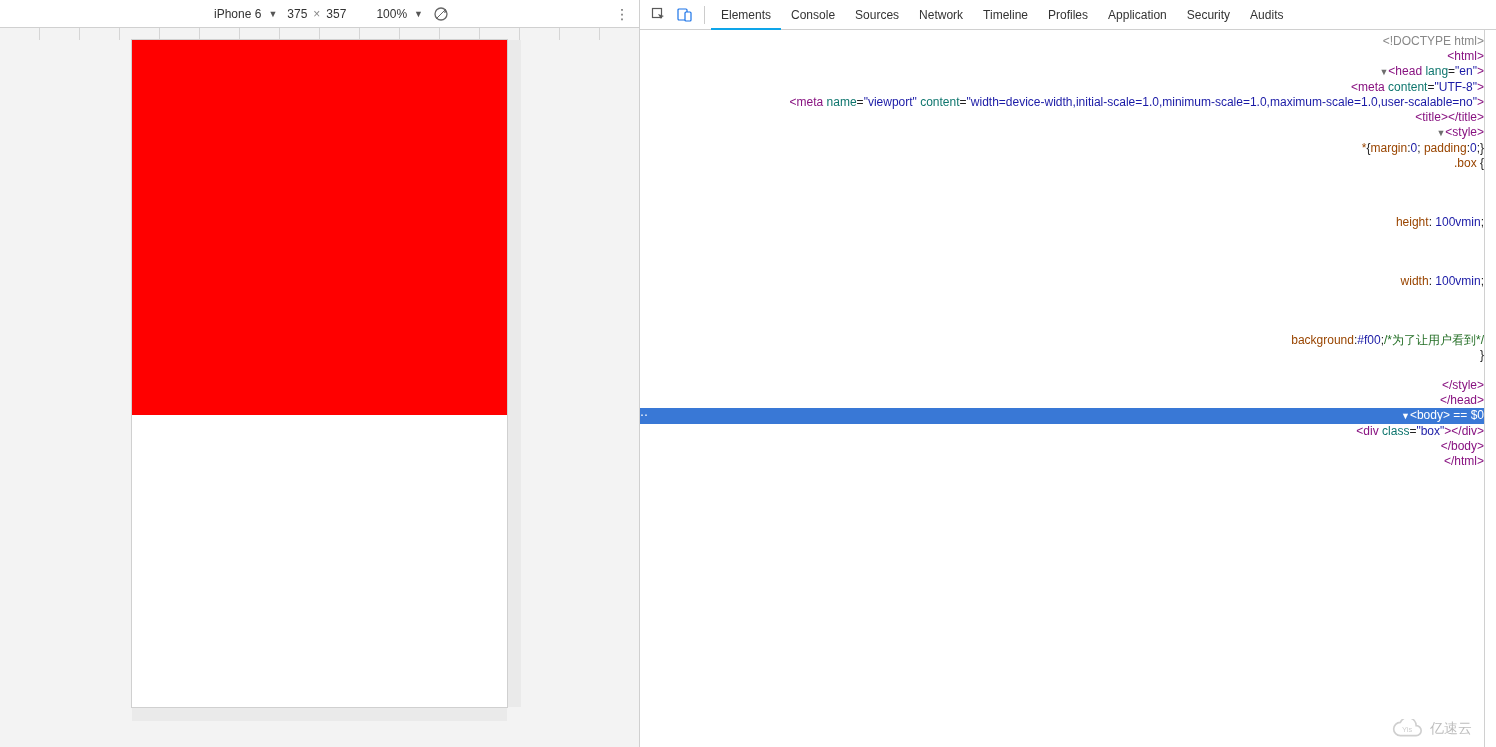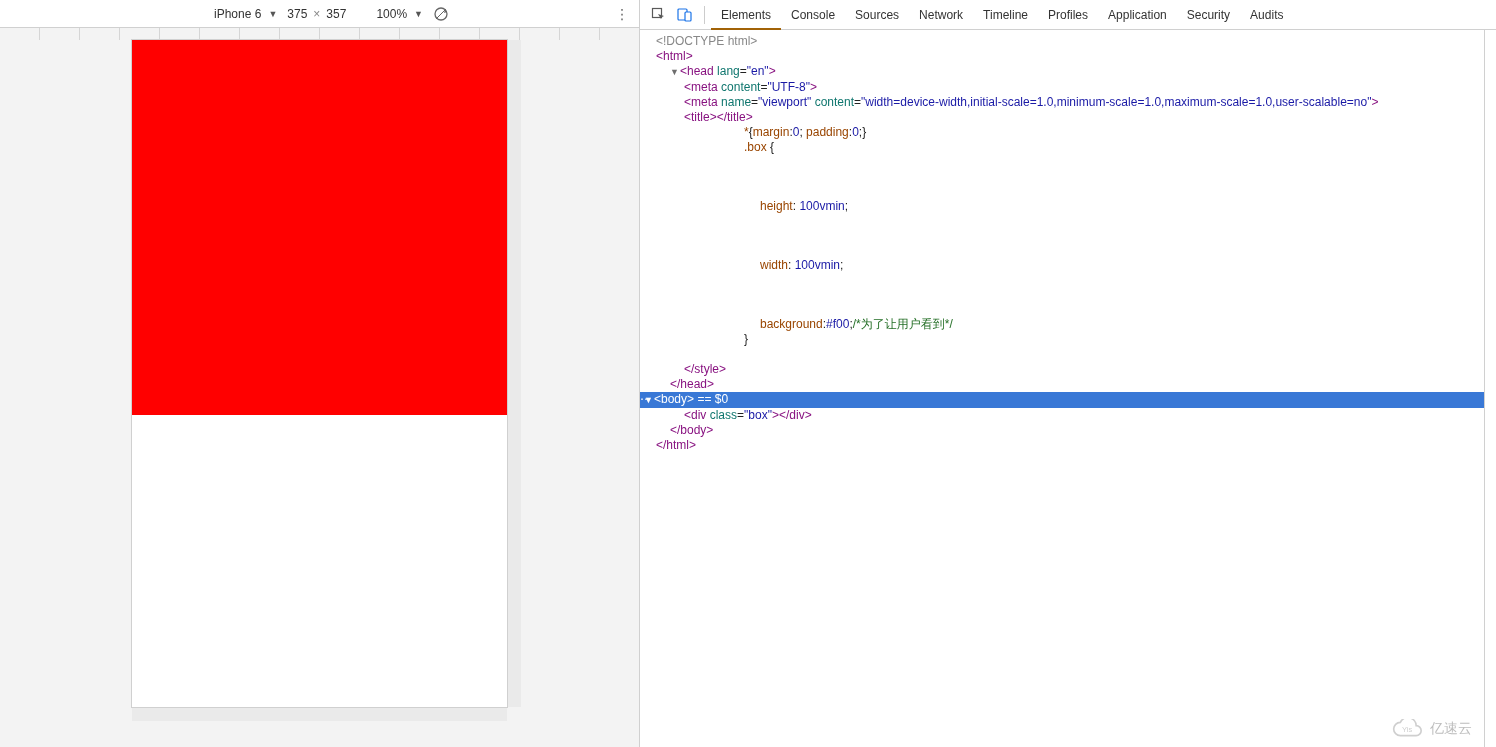--- a/index.html
+++ b/index.html
@@ -24,26 +24,26 @@
 
   
   .right { flex:1; height:100%; display:flex; flex-direction:column; background:#fff; }
   .dt-tabs { height:30px; display:flex; align-items:center; gap:0; padding:0 6px;
              border-bottom:1px solid #d0d0d0; font-size:12px; color:#333; }
   .dt-tabs .iconbtn{ width:26px; height:26px; display:flex; align-items:center; justify-content:center;
                      color:#5a5a5a; cursor:pointer;}
   .dt-tabs .iconbtn.active{ color:#1a73e8; }
   .dt-tabs .divider{width:1px; height:18px; background:#ccc; margin:0 6px;}
   .dt-tabs .tab{ padding:0 10px; height:30px; line-height:30px; cursor:pointer; color:#333;}
-  .dt-tabs .tab.active{ color:#333; border-bottom:2px solid #a16207; }
+  .dt-tabs .tab.active{ color:#333; border-bottom:2px solid #0ea5e9; }
 
   
   .dom { flex:1; overflow:auto; padding:4px 0 0 4px;
          font-family:Consolas,Menlo,monospace; font-size:12px; line-height:15px; color:#222;}
-  .line{ white-space:pre; padding-left:4px;}
+  .line{ white-space:pre; padding-left:4px;text-align:right;}
   .ind1{padding-left:12px;} .ind2{padding-left:26px;} .ind3{padding-left:40px;} .ind5{padding-left:100px;} .ind6{padding-left:116px;margin-top:44px;}
   .toggle{display:inline-block; width:10px; color:#6e6e6e; cursor:pointer; user-select:none;}
   .toggle::before{content:"▼"; font-size:9px;}
   .sel-line{ background:#3978d6; color:#fff; position:relative; margin-left:-4px; padding-left:4px;}
   .sel-line .toggle, .sel-line .tag, .sel-line .dim{ color:#fff; }
   .sel-dots{position:absolute; left:-4px; color:#fff; letter-spacing:-1px;}
   .tag{color:#881280;}
   .attr-n{color:#0f766e;}
   .attr-v{color:#1a1aa6;}
   .css-sel{color:#994500;}
@@ -131,20 +131,21 @@
     </div>
 
     <div style="display:flex; flex:1;">
       <div class="dom">
         <div class="line ind1"><span class="doctype">&lt;!DOCTYPE html&gt;</span></div>
         <div class="line ind1"><span class="tag">&lt;html&gt;</span></div>
         <div class="line ind2"><span class="toggle"></span><span class="tag">&lt;head</span> <span class="attr-n">lang</span>=<span class="attr-v">"en"</span><span class="tag">&gt;</span></div>
         <div class="line ind3"><span class="tag">&lt;meta</span> <span class="attr-n">content</span>=<span class="attr-v">"UTF-8"</span><span class="tag">&gt;</span></div>
         <div class="line ind3"><span class="tag">&lt;meta</span> <span class="attr-n">name</span>=<span class="attr-v">"viewport"</span> <span class="attr-n">content</span>=<span class="attr-v">"width=device-width,initial-scale=1.0,minimum-scale=1.0,maximum-scale=1.0,user-scalable=no"</span><span class="tag">&gt;</span></div>
         <div class="line ind3"><span class="tag">&lt;title&gt;&lt;/title&gt;</span></div>
+        <div class="line ind3"><span class="toggle"></span><span class="tag">&lt;style&gt;</span></div>
         <div class="line ind5"><span class="css-sel">*</span>{<span class="css-prop">margin</span>:<span class="css-val">0</span>; <span class="css-prop">padding</span>:<span class="css-val">0</span>;}</div>
         <div class="line ind5"><span class="css-sel">.box</span> {</div>
         <div class="line ind6"><span class="css-prop">height</span>: <span class="css-val">100vmin</span>;</div>
         <div class="line ind6"><span class="css-prop">width</span>: <span class="css-val">100vmin</span>;</div>
         <div class="line ind6"><span class="css-prop">background</span>:<span class="css-val">#f00</span>;<span class="css-comment">/*为了让用户看到*/</span></div>
         <div class="line ind5">}</div>
         <div class="line">&nbsp;</div>
         <div class="line ind3"><span class="tag">&lt;/style&gt;</span></div>
         <div class="line ind2"><span class="tag">&lt;/head&gt;</span></div>
         <div class="line ind2 sel-line"><span class="sel-dots">⋯</span><span class="toggle"></span><span class="tag">&lt;body&gt;</span><span class="dim"> == $0</span></div>

